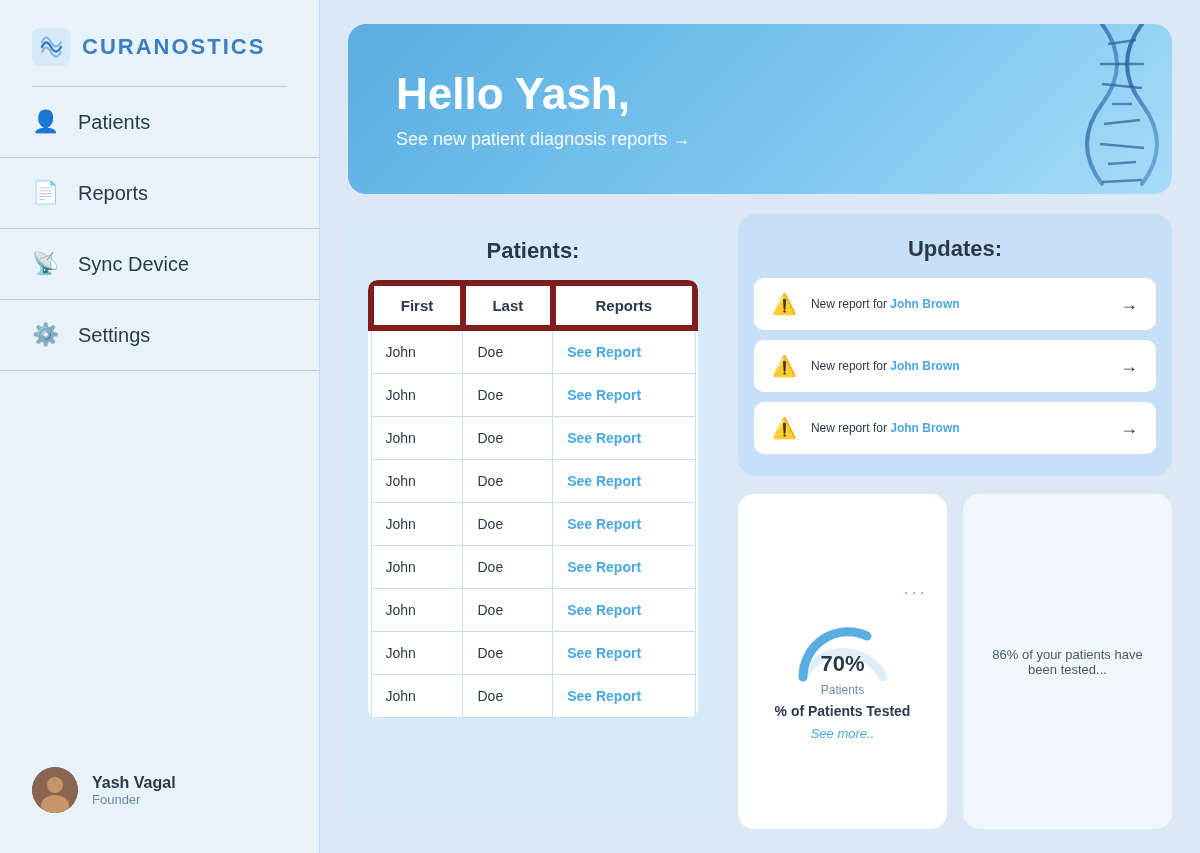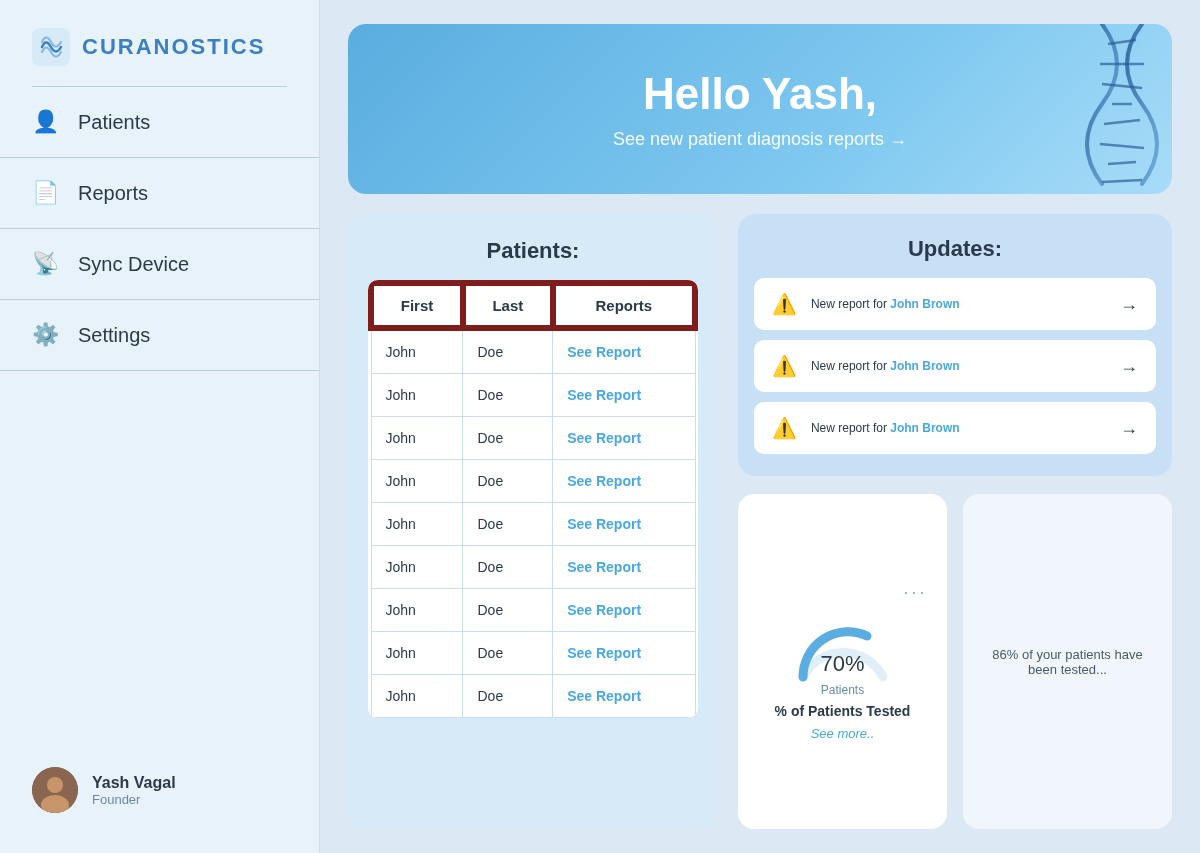--- a/index.html
+++ b/index.html
@@ -109,21 +109,20 @@
     .hero {
       background: linear-gradient(135deg, #5aade0 0%, #7ec8f0 60%, #a8dcf8 100%);
       border-radius: 18px;
       padding: 36px 48px;
       position: relative;
       overflow: hidden;
       min-height: 170px;
       display: flex;
       flex-direction: column;
       justify-content: center;
-      align-items: center;
     }
     .hero-title {
       font-size: 44px;
       font-weight: 700;
       color: white;
       margin-bottom: 10px;
     }
     .hero-subtitle {
       font-size: 18px;
       color: rgba(255,255,255,0.92);
@@ -277,21 +276,21 @@
       height: 70px;
       margin-bottom: 6px;
     }
     .gauge-svg { width: 110px; height: 80px; }
     .gauge-label {
       position: absolute;
       bottom: 0;
       left: 50%;
       transform: translateX(-50%);
       font-size: 22px;
-      font-weight: 400;
+      font-weight: 700;
       color: #2a3a4a;
     }
     .gauge-sub {
       font-size: 12px;
       color: #6a8aaa;
       text-align: center;
     }
     .stat-bottom-text {
       font-size: 14px;
       font-weight: 600;

